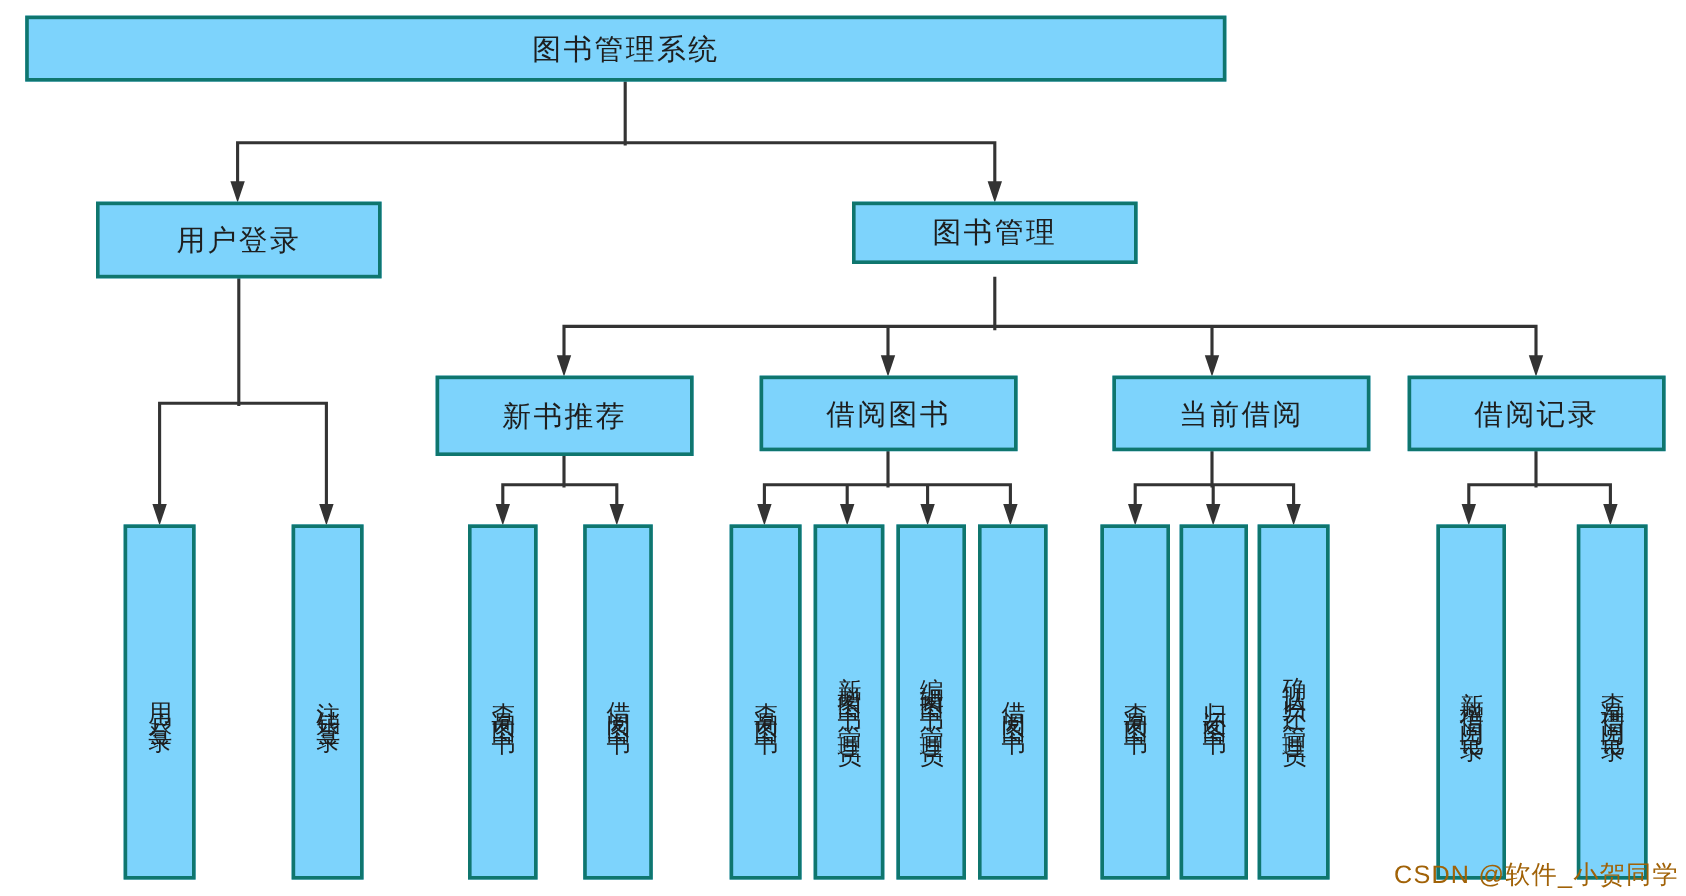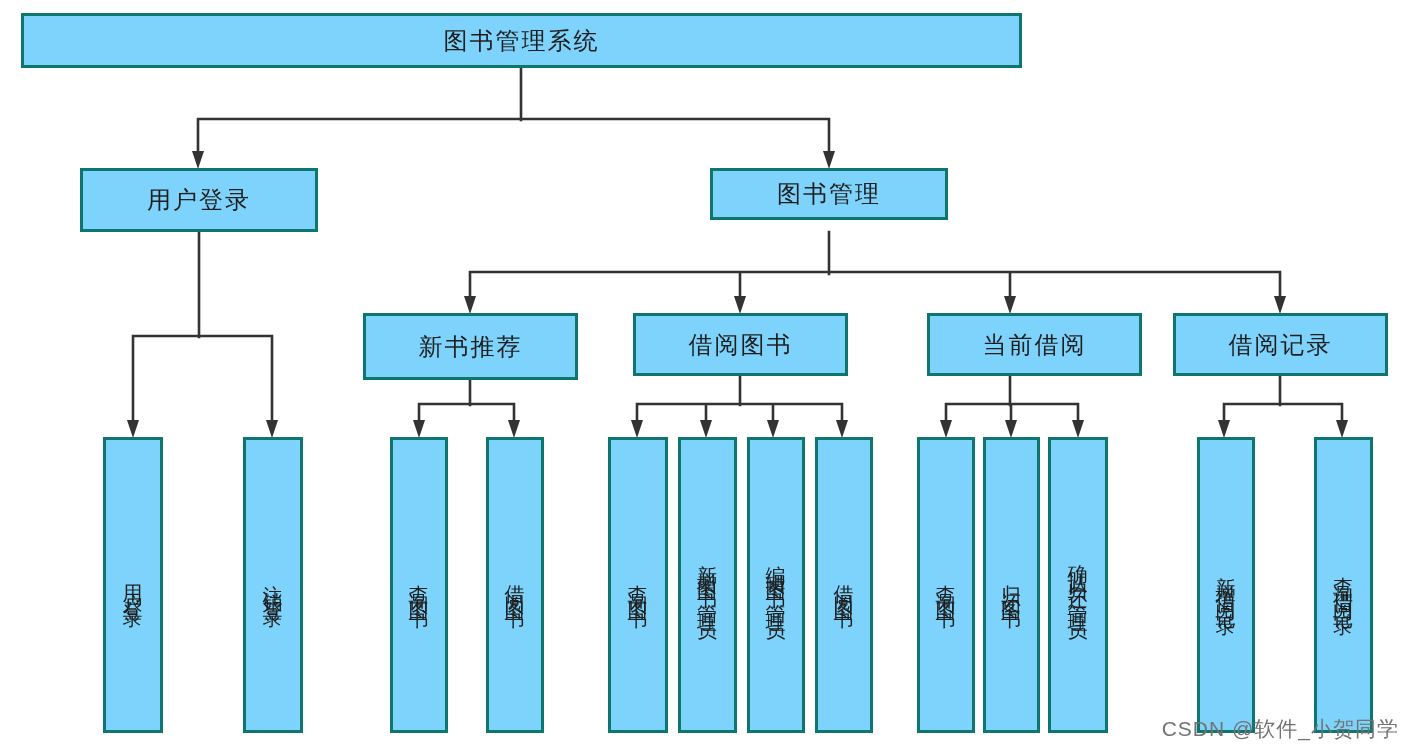--- a/index.html
+++ b/index.html
@@ -50,21 +50,21 @@
     font-size: 20px;
     letter-spacing: 8px;
     line-height: 1;
     color: #1e1e1e;
   }
   .watermark {
     position: absolute;
     right: 6px;
     bottom: 4px;
     font-size: 21px;
-    color: #737373;
+    color: #a16207;
     letter-spacing: 1px;
     z-index: 3;
     white-space: nowrap;
   }
 </style>
 </head>
 <body>
 
 <div class="canvas">
 

